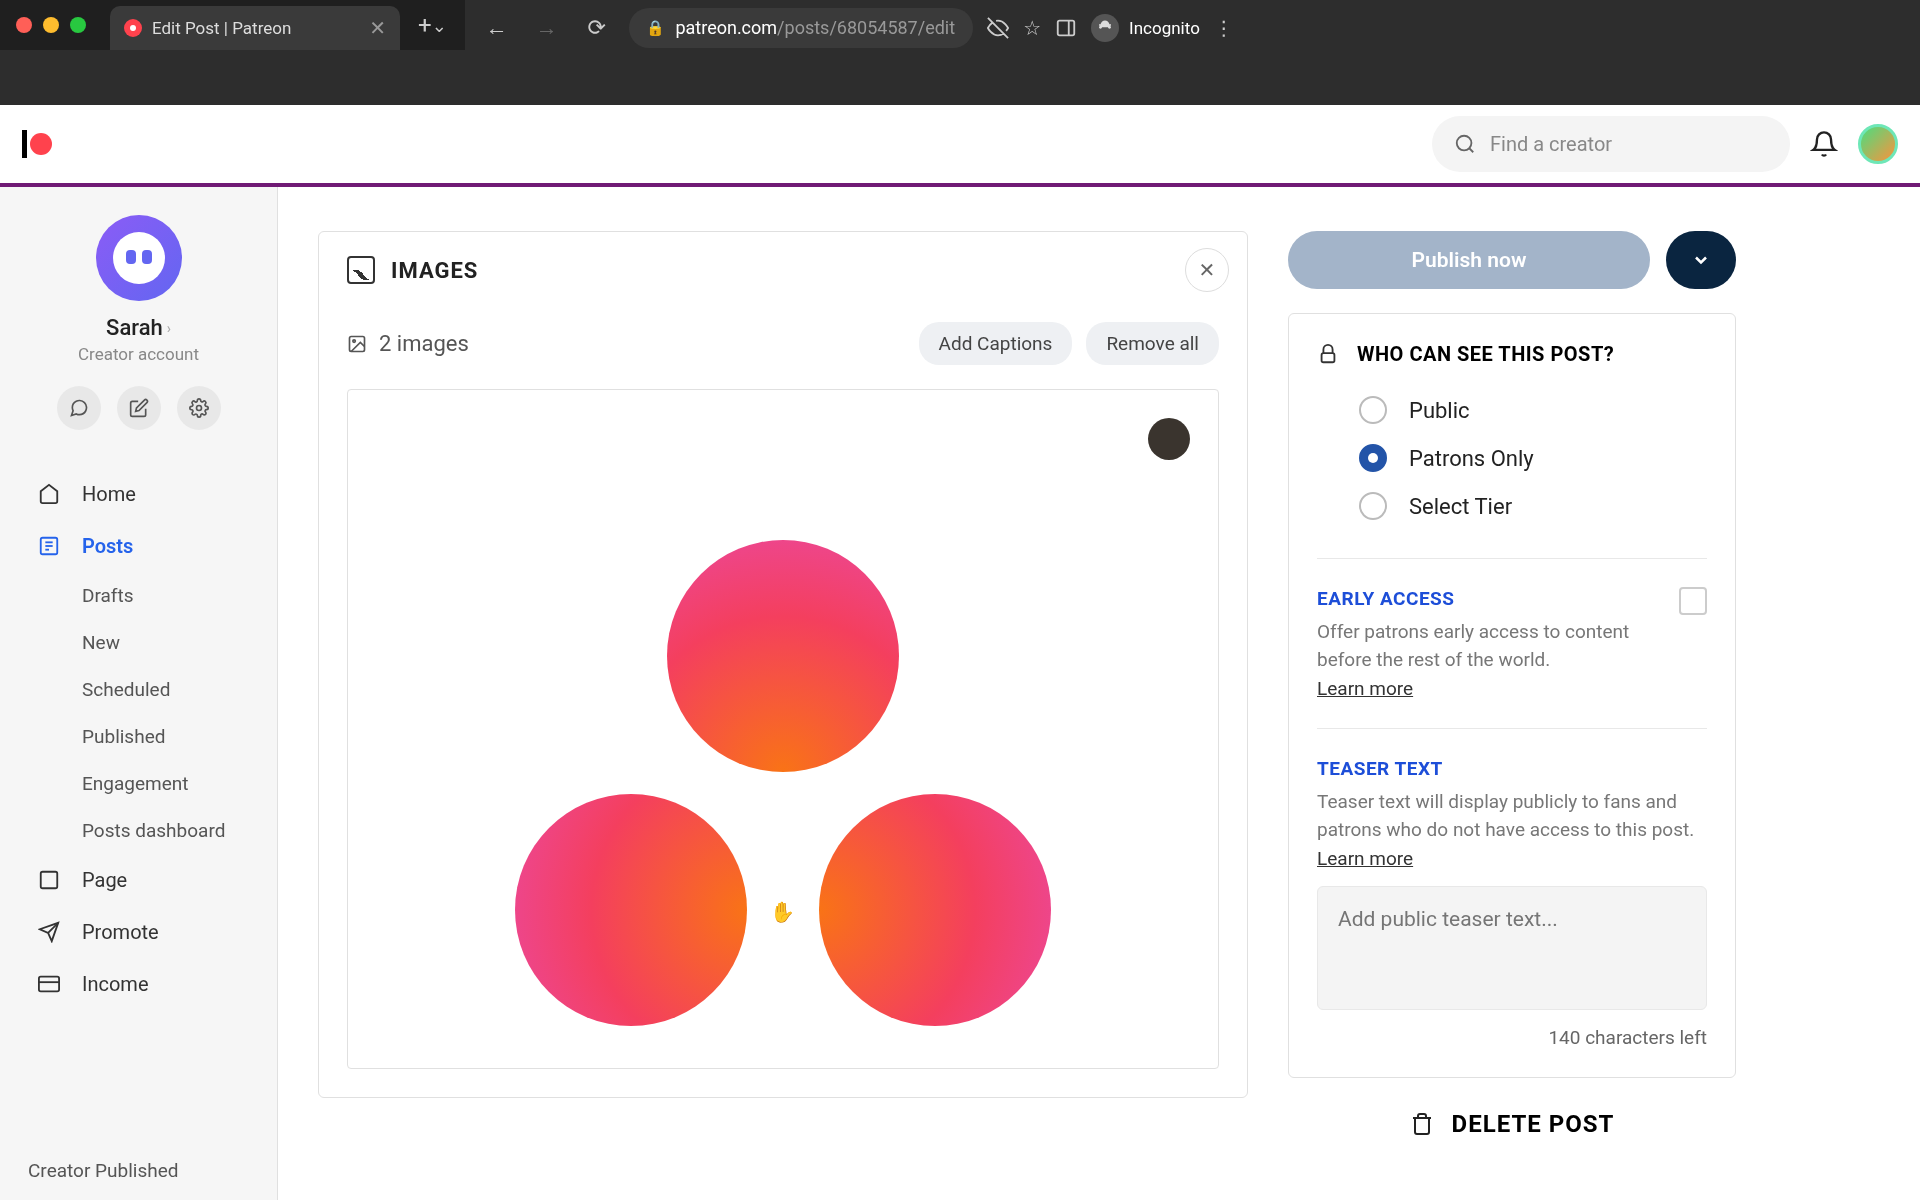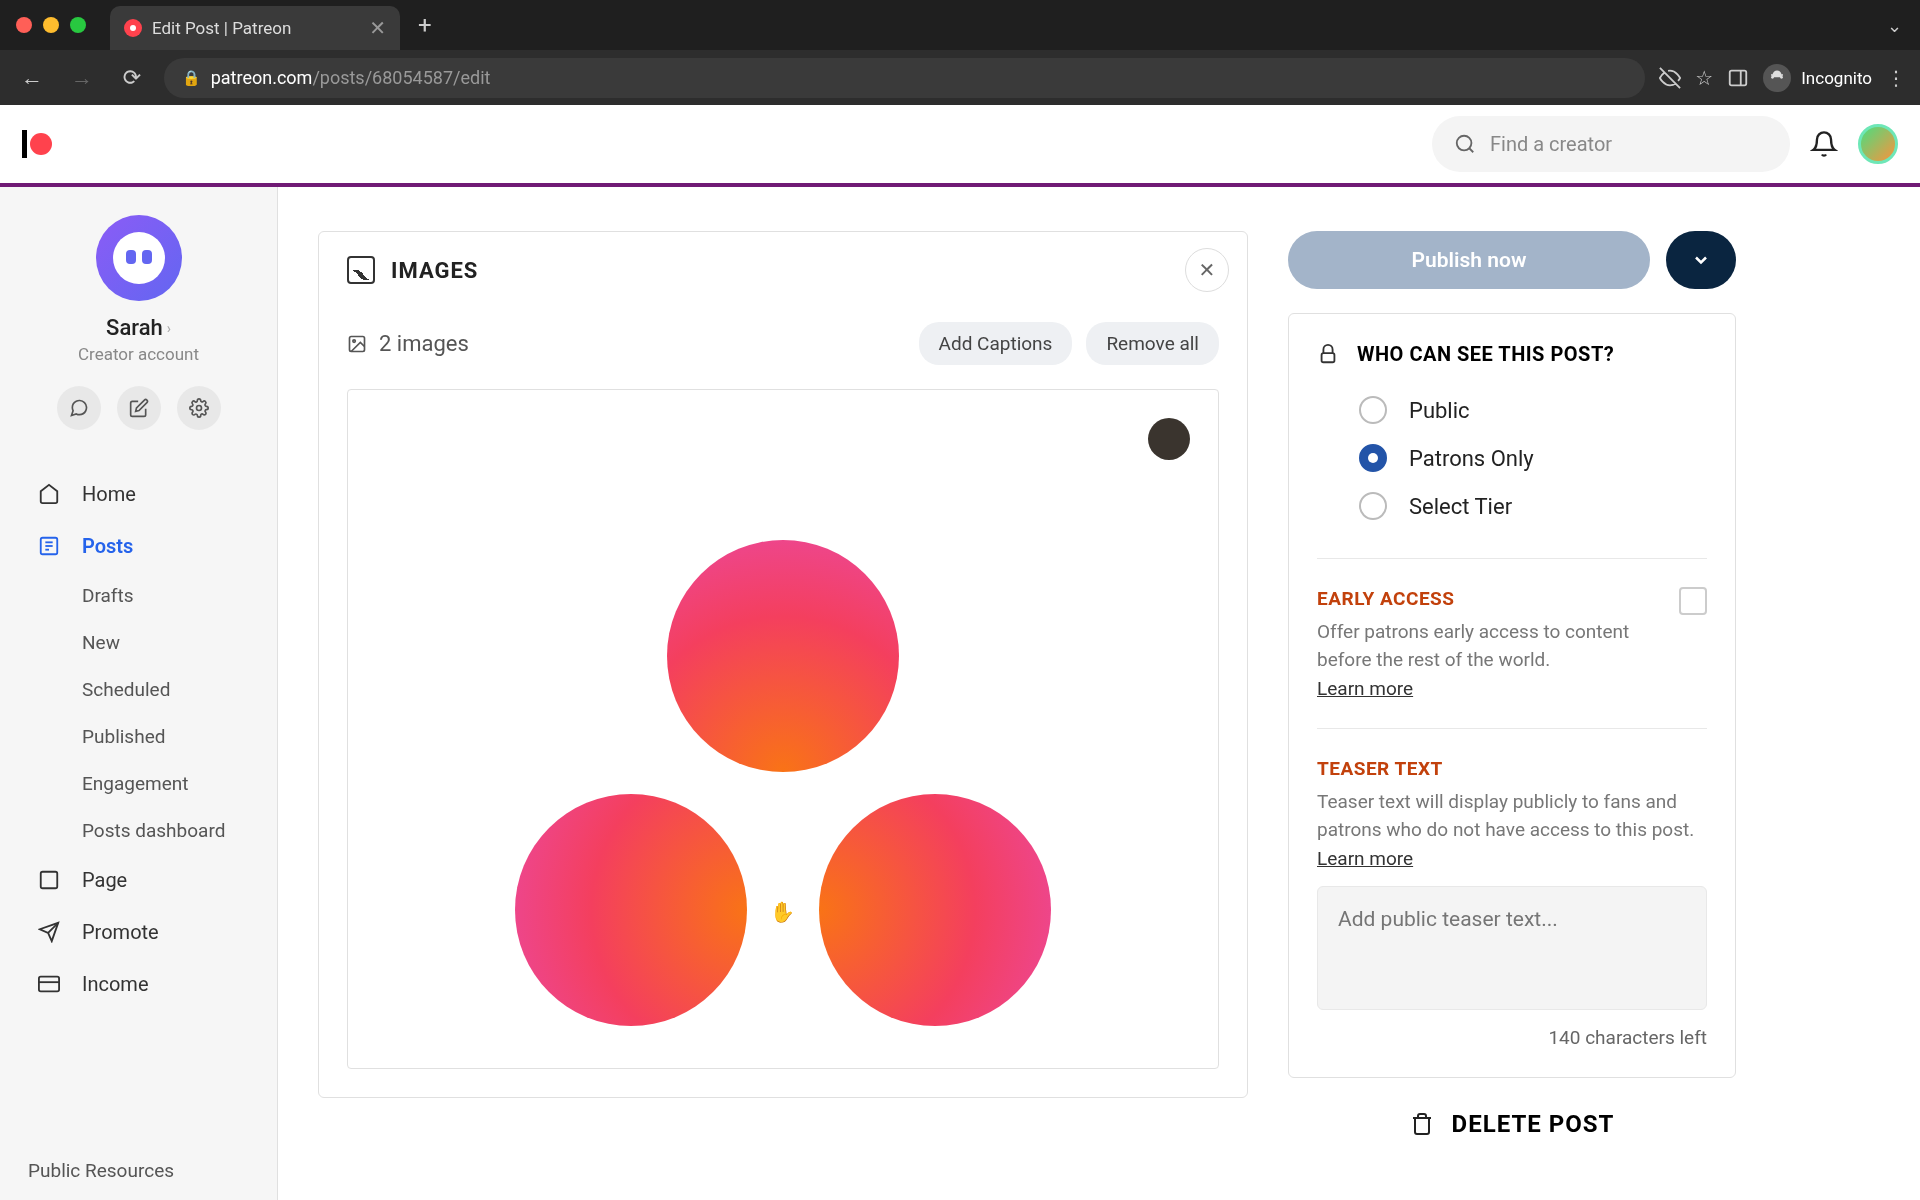--- a/index.html
+++ b/index.html
@@ -1,19 +1,19 @@
 <!DOCTYPE html>
 <html><head>
 <meta charset="utf-8">
 <style>
 * { margin: 0; padding: 0; box-sizing: border-box; font-family: -apple-system, BlinkMacSystemFont, "Segoe UI", Roboto, sans-serif; }
 body { background: #fff; width: 1920px; height: 1200px; overflow: hidden; }
 
 
-.browser-chrome { height: 105px; background: #2d2d2d; display: flex; flex-direction: column; }
+.browser-chrome { height: 105px; background: #2d2d2d; display: flex; flex-direction: row; }
 .tab-bar { height: 50px; background: #1f1f1f; display: flex; align-items: center; padding-left: 16px; position: relative; }
 .traffic-lights { display: flex; gap: 11px; margin-right: 24px; }
 .tl { width: 16px; height: 16px; border-radius: 50%; }
 .tl.red { background: #ff5f57; }
 .tl.yellow { background: #febc2e; }
 .tl.green { background: #28c840; }
 .tab { background: #3a3a3a; height: 44px; border-radius: 10px 10px 0 0; display: flex; align-items: center; padding: 0 14px; gap: 10px; min-width: 290px; margin-top: 6px; }
 .tab-favicon { width: 18px; height: 18px; border-radius: 50%; background: #ff424d; display: flex; align-items: center; justify-content: center; }
 .tab-favicon::after { content: ''; width: 6px; height: 6px; border-radius: 50%; background: #fff; }
 .tab-title { color: #ddd; font-size: 17px; flex: 1; }
@@ -104,21 +104,21 @@
 .side-header { display: flex; align-items: center; gap: 18px; margin-bottom: 20px; }
 .side-header .ic { font-size: 22px; color: #333; }
 .side-header-title { font-size: 20px; font-weight: 700; letter-spacing: 0.5px; }
 .radio-opt { display: flex; align-items: center; gap: 22px; padding: 10px 0 10px 42px; cursor: pointer; }
 .radio { width: 28px; height: 28px; border-radius: 50%; border: 2px solid #bbb; position: relative; flex-shrink: 0; }
 .radio.checked { border-color: #2354a8; background: #2354a8; }
 .radio.checked::after { content: ''; position: absolute; inset: 7px; border-radius: 50%; background: #fff; }
 .radio-label { font-size: 22px; color: #222; }
 
 .section-sep { height: 1px; background: #e8e8e8; margin: 28px 0; }
-.section-title { font-size: 19px; font-weight: 700; letter-spacing: 0.5px; color: #c2410c; margin-bottom: 8px; }
+.section-title { font-size: 19px; font-weight: 700; letter-spacing: 0.5px; color: #1d4ed8; margin-bottom: 8px; }
 .section-row { display: flex; align-items: flex-start; gap: 14px; }
 .section-desc { font-size: 19px; color: #777; line-height: 1.45; }
 .learn-link { font-size: 19px; color: #333; text-decoration: underline; cursor: pointer; display: inline-block; margin-top: 4px; }
 .checkbox { width: 28px; height: 28px; border: 2px solid #ccc; border-radius: 4px; flex-shrink: 0; }
 .teaser-box { width: 100%; min-height: 124px; background: #f4f4f4; border: 1px solid #e8e8e8; border-radius: 6px; padding: 20px; font-size: 21px; color: #999; margin-top: 16px; resize: none; outline: none; }
 .char-count { text-align: right; font-size: 19px; color: #666; margin-top: 12px; }
 
 .delete-row { display: flex; align-items: center; justify-content: center; gap: 18px; margin-top: 32px; cursor: pointer; }
 .delete-row .ic { font-size: 24px; }
 .delete-label { font-size: 24px; font-weight: 700; letter-spacing: 1px; }
@@ -294,21 +294,21 @@
       <div class="nav-item">
           <span class="ic">
             <svg width="22" height="22" viewBox="0 0 24 24" fill="none" stroke="currentColor" stroke-width="2">
               <rect x="1" y="4" width="22" height="16" rx="2"></rect>
               <line x1="1" y1="10" x2="23" y2="10"></line>
             </svg>
           </span>
           <span>Income</span>
         </div>
     </div>
-    <div class="creator-resources">Public Resources</div>
+    <div class="creator-resources">Creator Published</div>
   </div>
 
   <div class="content">
     <div class="main-col">
       <div class="card">
         <div class="card-header">
           <span class="image-icon"></span>
           <span class="card-title">IMAGES</span>
           <div class="close-card">✕</div>
         </div>

